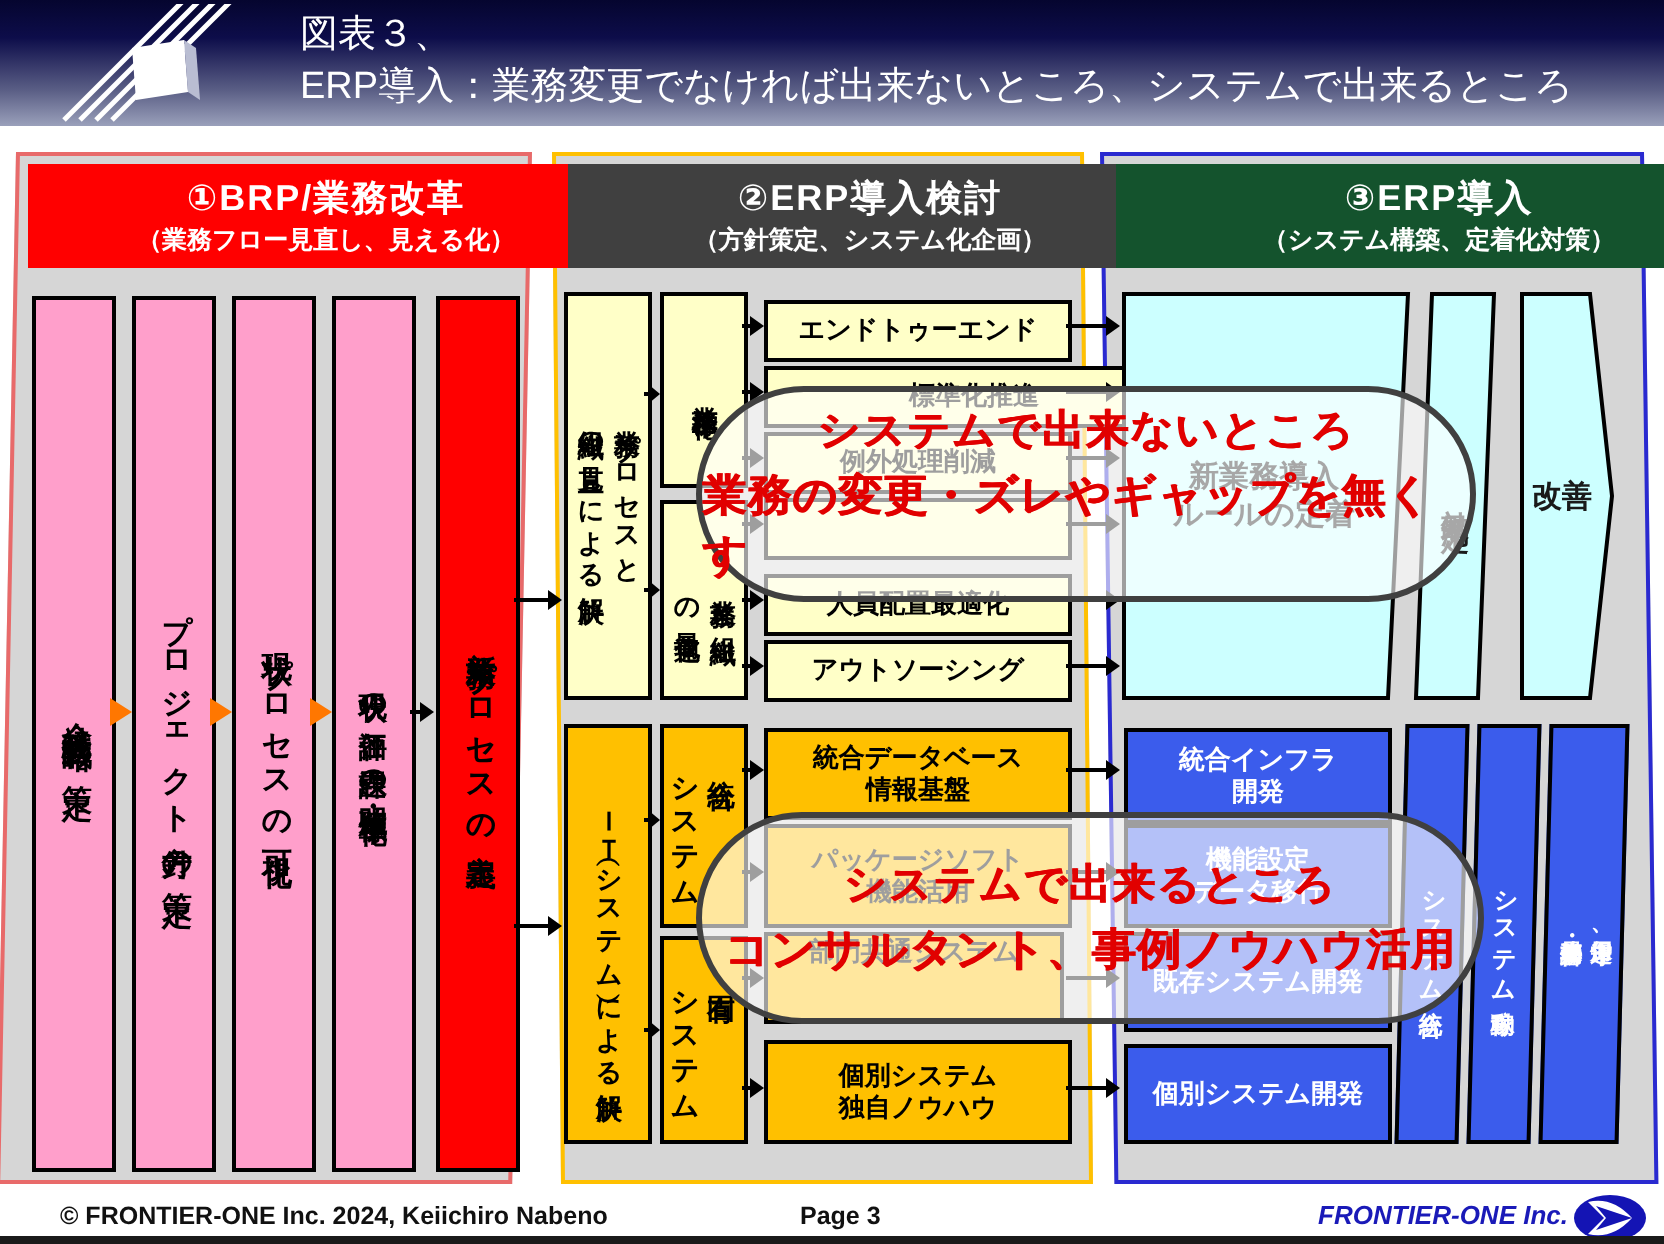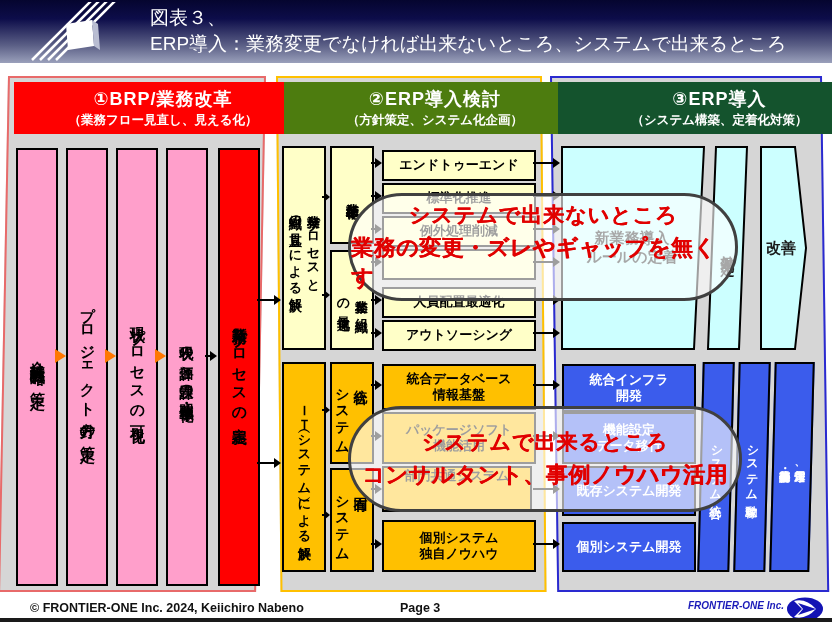--- a/index.html
+++ b/index.html
@@ -27,21 +27,21 @@
   .skewL{transform:skewX(-1.5deg);}
   svg.layer{position:absolute;left:0;top:0;z-index:2;pointer-events:none;}
   svg.arrows{z-index:3;}
   .callout{position:absolute;z-index:4;border:3px solid #404040;border-radius:58px;
     background:rgba(255,255,255,0.62);display:flex;flex-direction:column;align-items:center;justify-content:center;
     color:#e10000;font-weight:bold;text-shadow:0.6px 0 0 #e10000;}
   .callout .l1{font-size:21px;letter-spacing:1px;}
   .callout .l2{font-size:22px;letter-spacing:0.5px;margin-top:4px;}
   
   .foot{position:absolute;z-index:2;color:#111;}
-  .brand{font-style:italic;font-weight:bold;color:#1a1ab8;font-size:10px;}
+  .brand{font-style:italic;font-weight:bold;color:#1a1ab8;font-size:13px;}
   .btmline{position:absolute;left:0;top:618px;width:832px;height:4px;background:#1a1a1a;z-index:5;}
 </style>
 </head>
 <body>
 
 <div id="canvas">
 
   <div class="hdrband">
     <svg width="130" height="60" style="position:absolute;left:14px;top:2px">
       <g stroke="#ffffff" stroke-width="2.5" fill="none">
@@ -73,38 +73,38 @@
   <div class="bar pink" style="left:116px;top:148px;width:38px;height:434px;">
     <div class="v" style="font-size:15px;font-weight:bold;">現状プロセスの可視化</div>
     </div>
   <div class="bar pink" style="left:166px;top:148px;width:38px;height:434px;">
     <div class="v" style="font-size:14px;font-weight:bold;letter-spacing:1px;">現状の評価と課題の明確化・標準化</div>
     </div>
   <div class="bar redb" style="left:218px;top:148px;width:38px;height:434px;">
     <div class="v" style="font-size:15px;font-weight:bold;">新業務プロセスの定義</div>
     </div>
 
-  <div class="pt" style="left:284px;width:248px;background:#4d7c0f;">
+  <div class="pt" style="left:284px;width:248px;background:#404040;">
     <div class="t1">②ERP導入検討</div>
     <div class="t2">（方針策定、システム化企画）</div>
   </div>
   <div class="bar lyel" style="left:282px;top:146px;width:40px;height:200px;">
     <div class="v" style="font-size:13px;font-weight:bold;letter-spacing:1px;">業務プロセスと
 組織の見直しによる解決</div>
     </div>
   <div class="bar lyel" style="left:330px;top:146px;width:40px;height:94px;">
     <div class="v" style="font-size:13px;font-weight:bold;letter-spacing:1px;">業務標準化</div>
     </div>
   <div class="bar lyel" style="left:330px;top:250px;width:40px;height:96px;">
     <div class="v" style="font-size:13px;font-weight:bold;letter-spacing:1px;">業務と組織
 の最適化</div>
     </div>
 
   <div class="box lyel c" style="left:382px;top:150px;width:150px;height:27px;"><span>エンドトゥーエンド</span></div>
-  <div class="box lyel c" style="left:382px;top:183px;width:150px;height:27px;"><span>標準化推進</span></div>
+  <div class="box lyel c" style="left:382px;top:183px;width:150px;height:27px;padding-left:28px;"><span>標準化推進</span></div>
   <div class="box lyel c" style="left:382px;top:216px;width:150px;height:27px;"><span>例外処理削減</span></div>
   <div class="box lyel c" style="left:382px;top:249px;width:150px;height:27px;"><span></span></div>
   <div class="box lyel c" style="left:382px;top:287px;width:150px;height:27px;"><span>人員配置最適化</span></div>
   <div class="box lyel c" style="left:382px;top:320px;width:150px;height:27px;"><span>アウトソーシング</span></div>
 
   <div class="bar gold" style="left:282px;top:362px;width:40px;height:206px;">
     <div class="v" style="font-size:13px;font-weight:bold;letter-spacing:1px;">ＩＴ（システム）による解決</div>
     </div>
   <div class="bar gold" style="left:330px;top:362px;width:40px;height:98px;">
     <div class="v" style="font-size:14px;font-weight:bold;letter-spacing:1px;">統合

